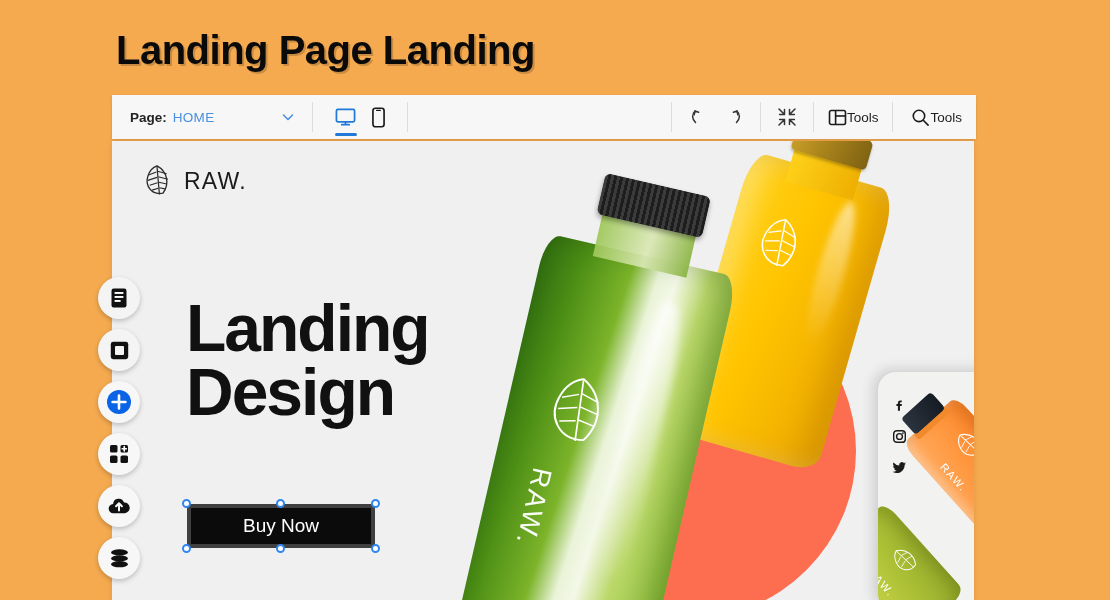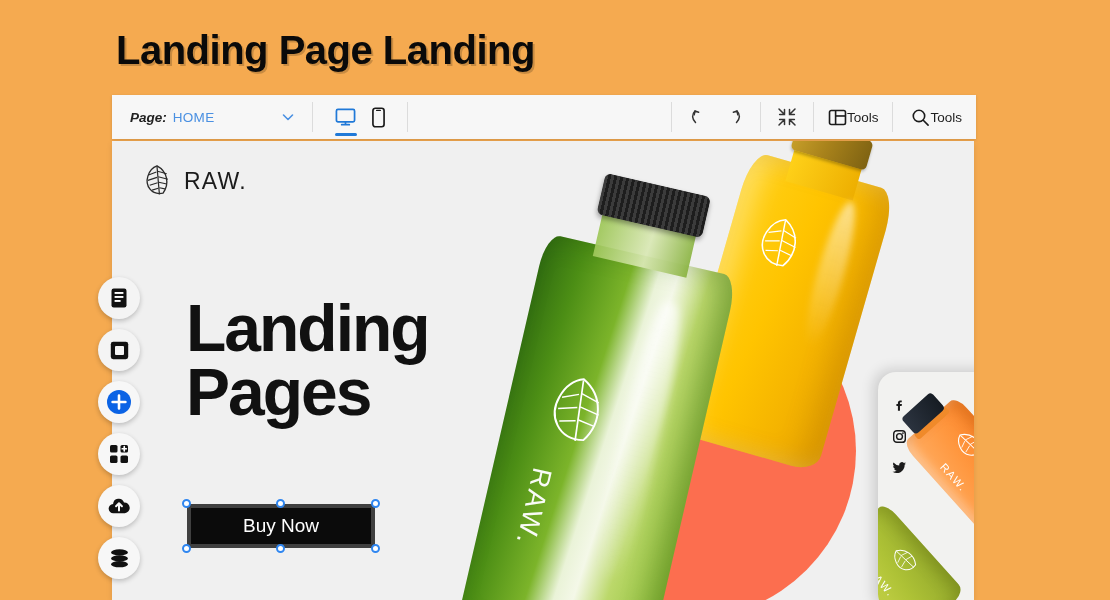--- a/index.html
+++ b/index.html
@@ -45,21 +45,21 @@
     flex: 0 0 1px;
   }
   .page-select {
     display: flex; align-items: center;
     gap: 6px;
     padding: 0 16px 0 18px;
     width: 200px;
     height: 100%;
     cursor: pointer;
   }
-  .page-label { font-size: 13.5px; font-weight: bold; color: #222; font-style: italic; }
+  .page-label { font-size: 13.5px; font-weight: bold; color: #222; }
   .page-value { font-size: 13.5px; color: #4a90e2; letter-spacing: .3px; text-align: center; }
   .chev { margin-left: auto; color: #4a90e2; display: flex; }
 
   .device-group { display: flex; align-items: center; gap: 16px; padding: 0 22px; height: 100%; }
   .device-btn {
     position: relative;
     display: flex; align-items: center; justify-content: center;
     height: 100%;
     cursor: pointer;
   }
@@ -436,21 +436,21 @@
         <path d="M23 3 C40 12 44 32 33 48 C14 52 3 36 8 20 C11 10 17 5 23 3 Z" fill="none" stroke="#2a2a2a" stroke-width="2.2"></path>
         <path d="M23 4 L27 50" fill="none" stroke="#2a2a2a" stroke-width="2"></path>
         <path d="M24 12 L39 16 M25 21 L41 25 M26 30 L39 33 M27 39 L36 41 M22 13 L9 18 M23 22 L8 27 M24 31 L11 35 M25 40 L15 43" fill="none" stroke="#2a2a2a" stroke-width="1.8"></path>
       </svg>
     </span>
     <span class="word">RAW.</span>
   </div>
 
   <div class="hero-head">
     <div>Landing</div>
-    <div>Pages</div>
+    <div>Design</div>
   </div>
 
   <div class="cta-wrap">
     <div class="cta-btn">Buy Now</div>
     <span class="handle h-tl"></span>
     <span class="handle h-tm"></span>
     <span class="handle h-tr"></span>
     <span class="handle h-bl"></span>
     <span class="handle h-bm"></span>
     <span class="handle h-br"></span>

